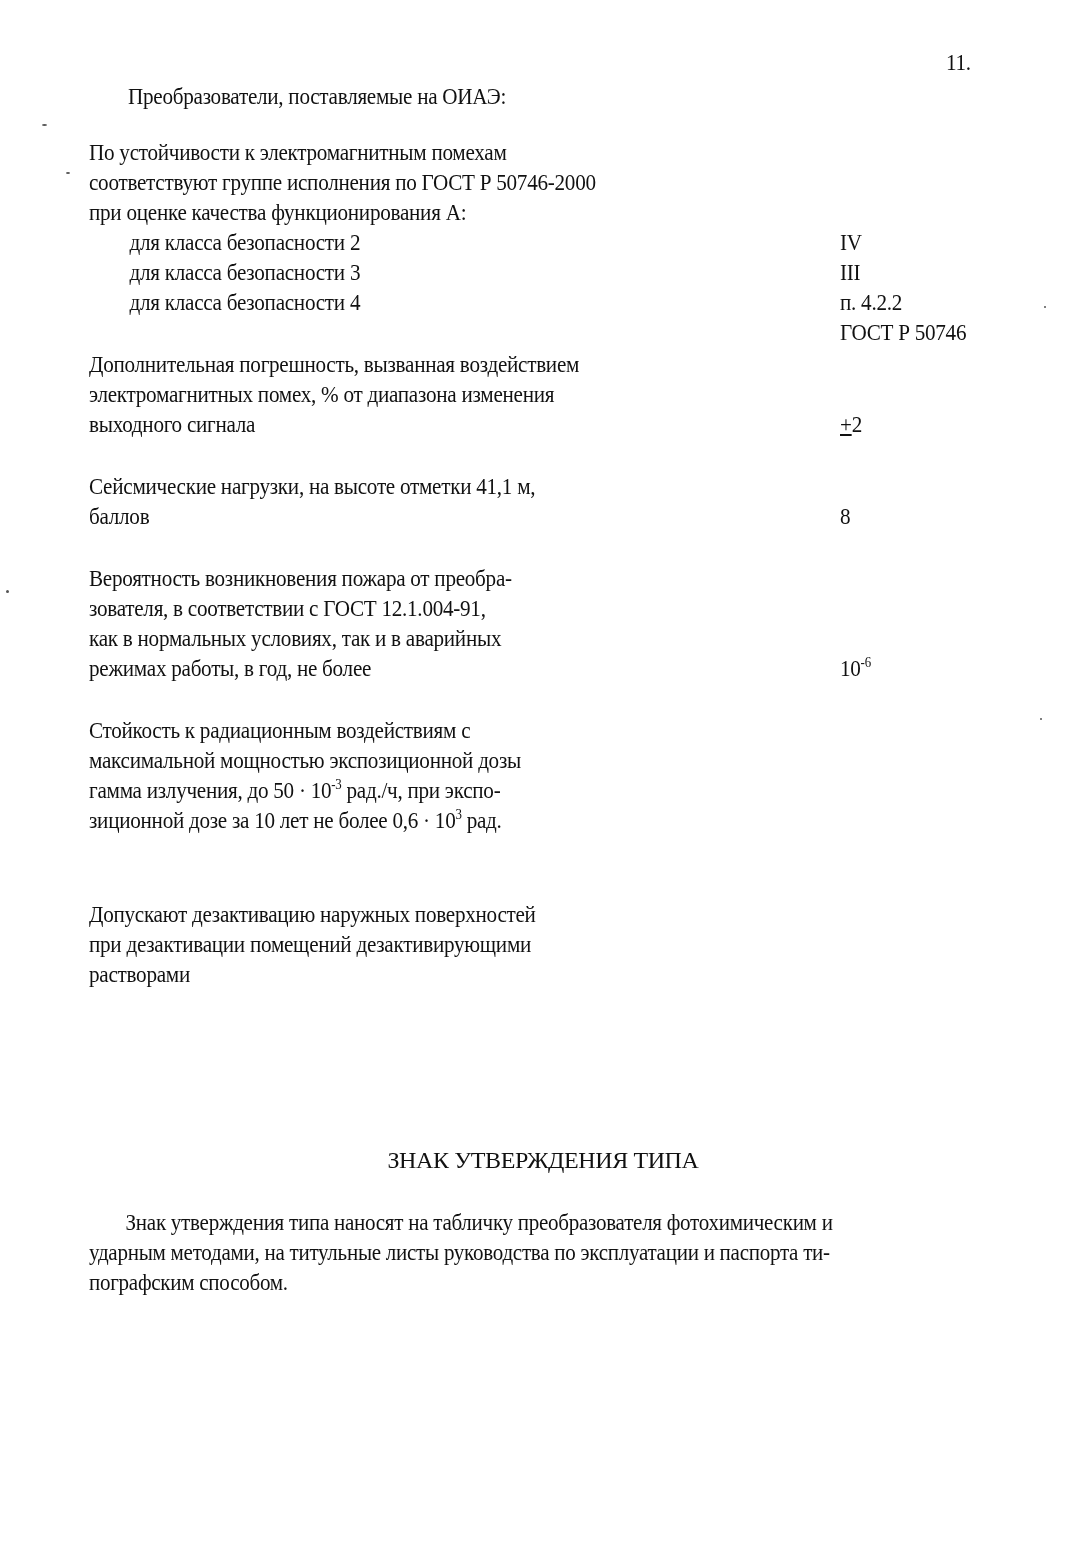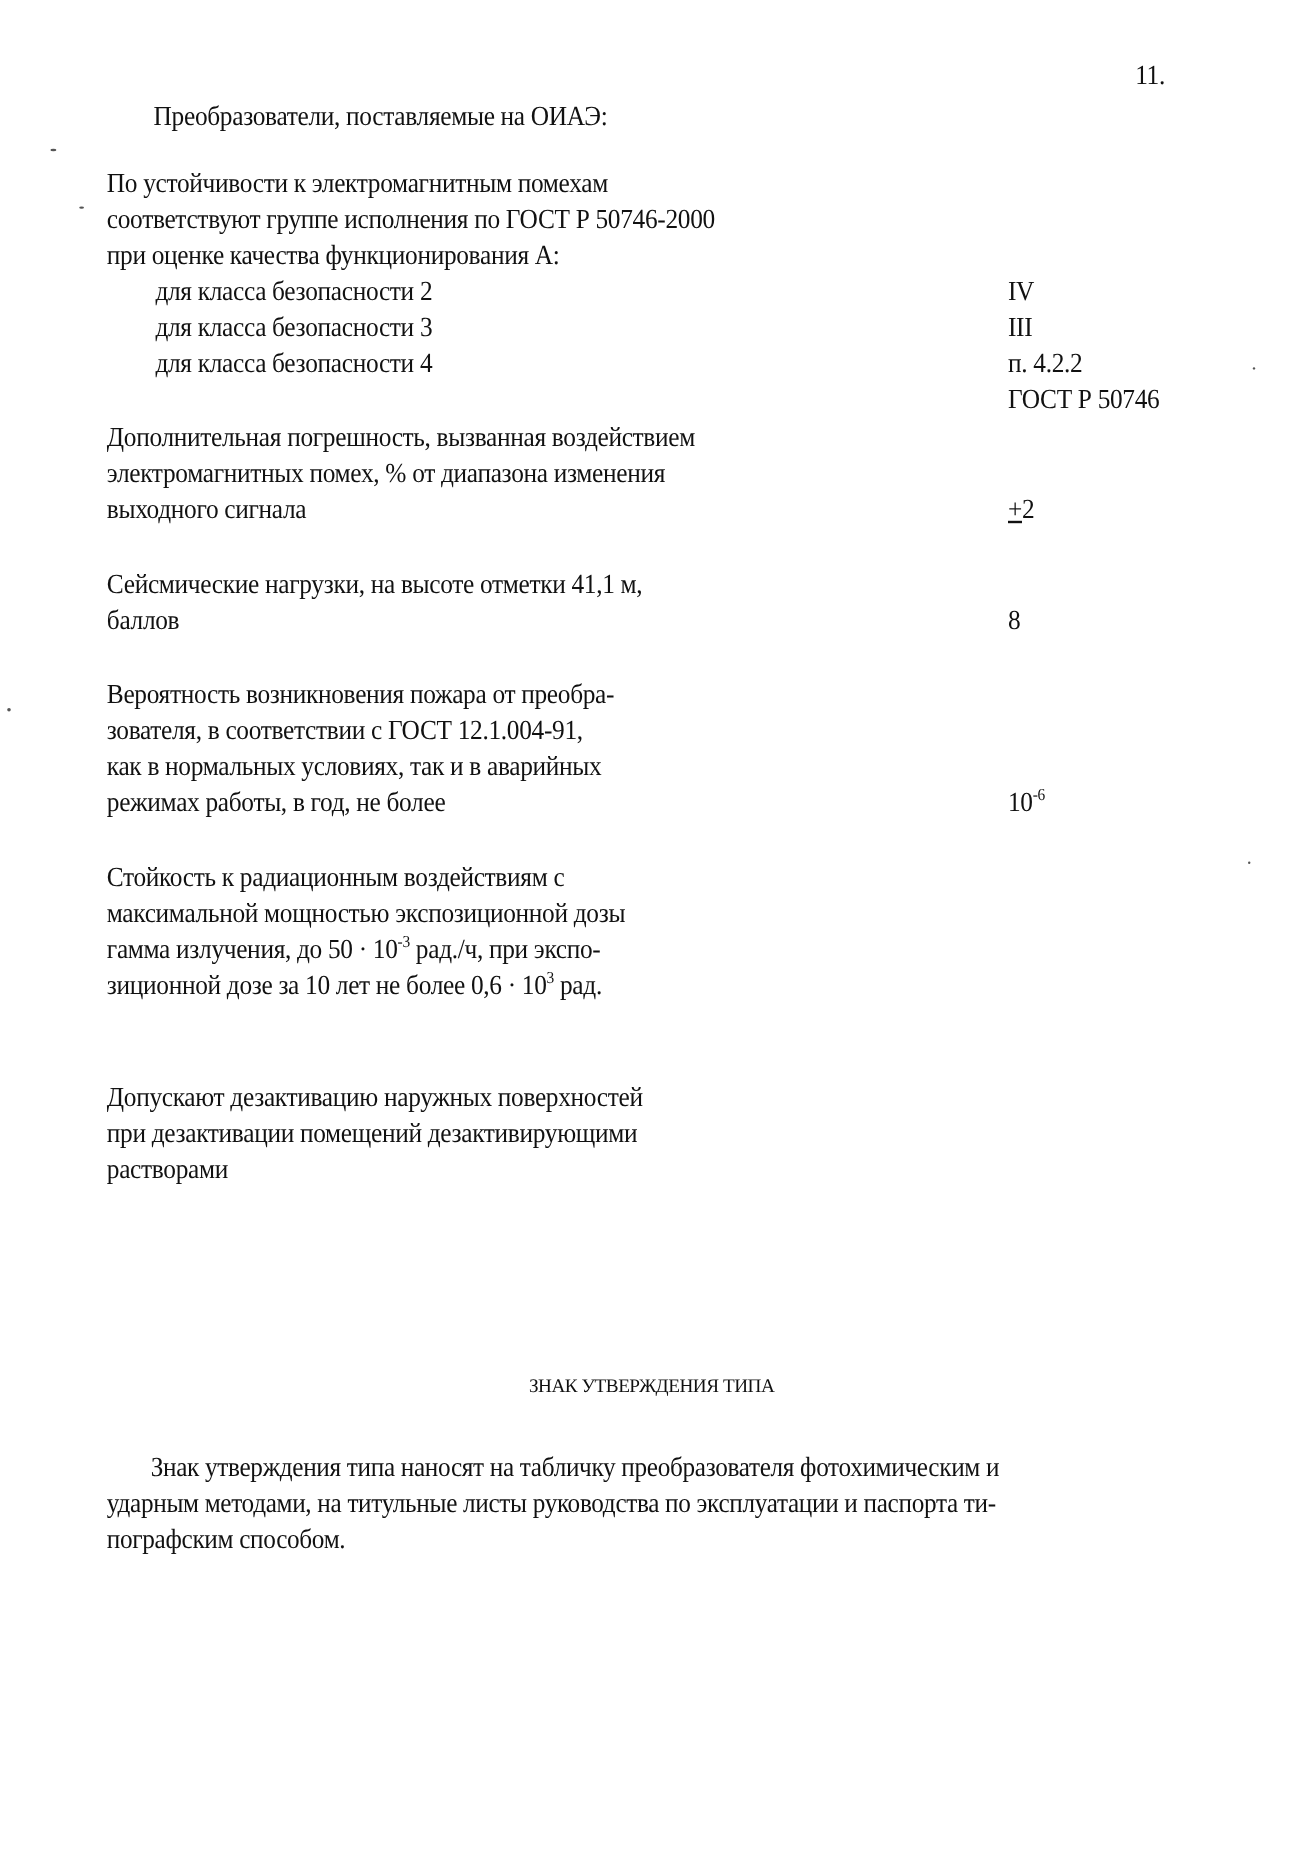--- a/index.html
+++ b/index.html
@@ -4,21 +4,21 @@
 <style>
   html, body { margin: 0; padding: 0; background: #ffffff; }
   body { width: 1086px; height: 1560px; position: relative; overflow: hidden;
          font-family: "Liberation Serif", "DejaVu Serif", serif; color: #111; }
   .page { position: absolute; left: 0; top: 0; width: 1086px; height: 1148px; }
   .abs { position: absolute; white-space: nowrap; font-size: 23px; line-height: 30px; letter-spacing: -0.3px; transform: scaleX(0.92); transform-origin: left top; }
   .line { display: block; }
   .indent { padding-left: 44px; }
   .u { text-decoration: underline; }
   sup { font-size: 14px; vertical-align: 9px; line-height: 0; }
-  .heading { position: absolute; left: 0; width: 1086px; text-align: center; top: 1147px; font-size: 16px; letter-spacing: -0.4px; }
+  .heading { position: absolute; left: 0; width: 1086px; text-align: center; top: 1147px; font-size: 24px; letter-spacing: -0.4px; }
   .speck { position: absolute; width: 3px; height: 3px; background: #555; border-radius: 50%; }
 </style>
 </head>
 <body>
 
 <div class="page">
 
   <div class="abs" style="left:946px; top:48px;">11.</div>
 
   <div class="abs" style="left:128px; top:82px;">Преобразователи, поставляемые на ОИАЭ:</div>

